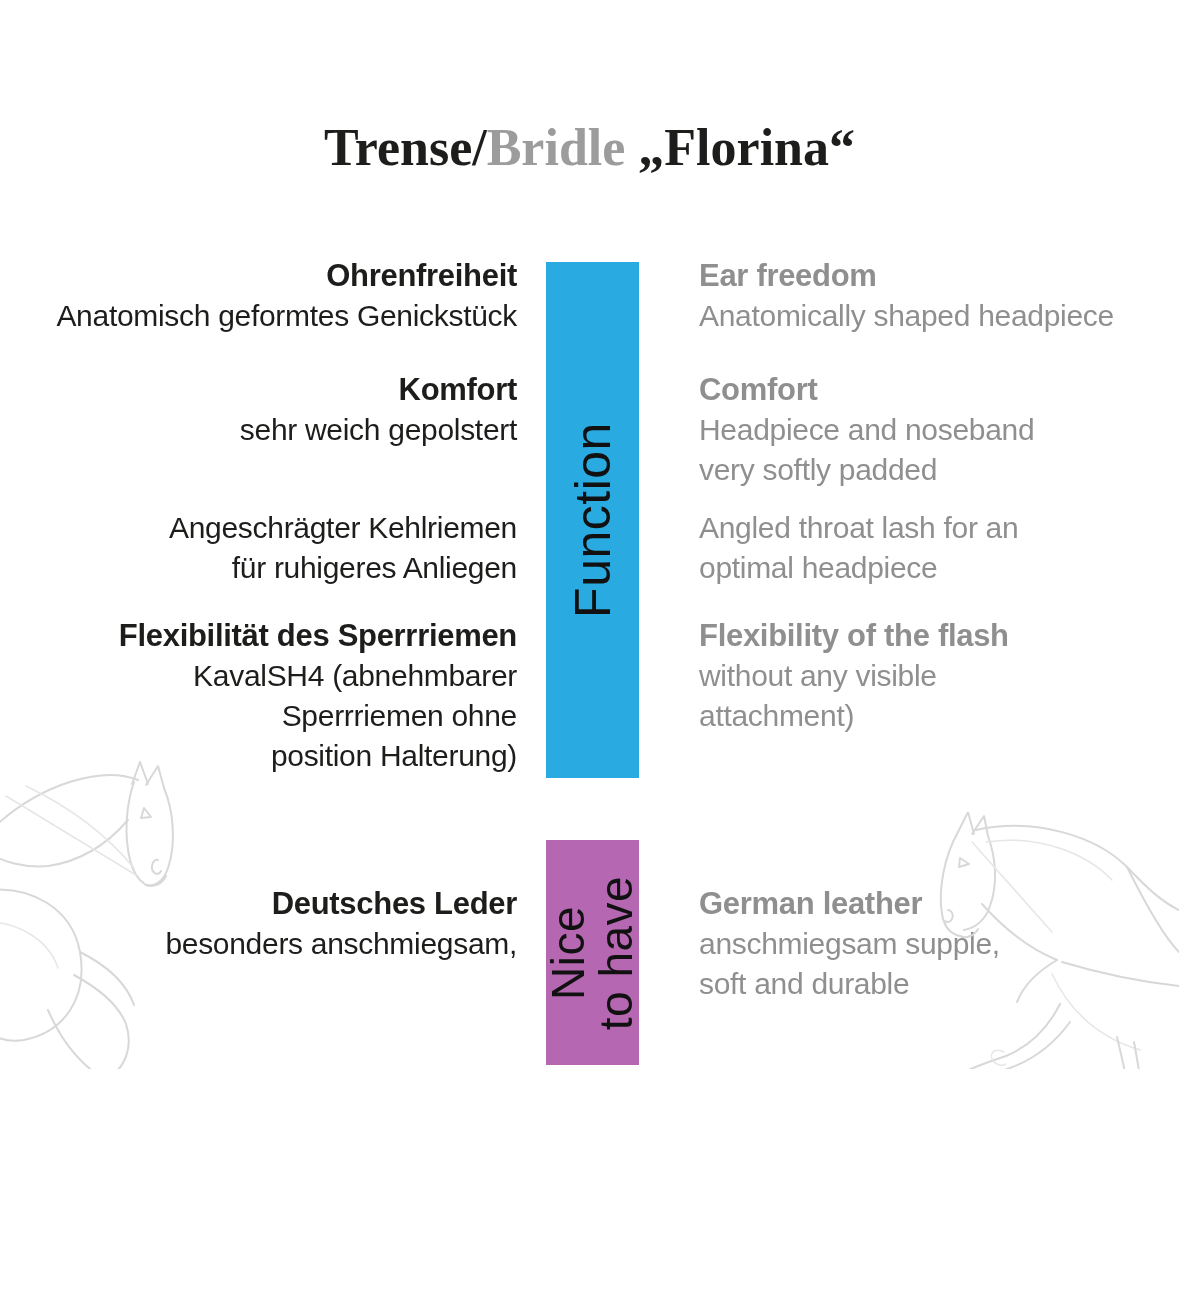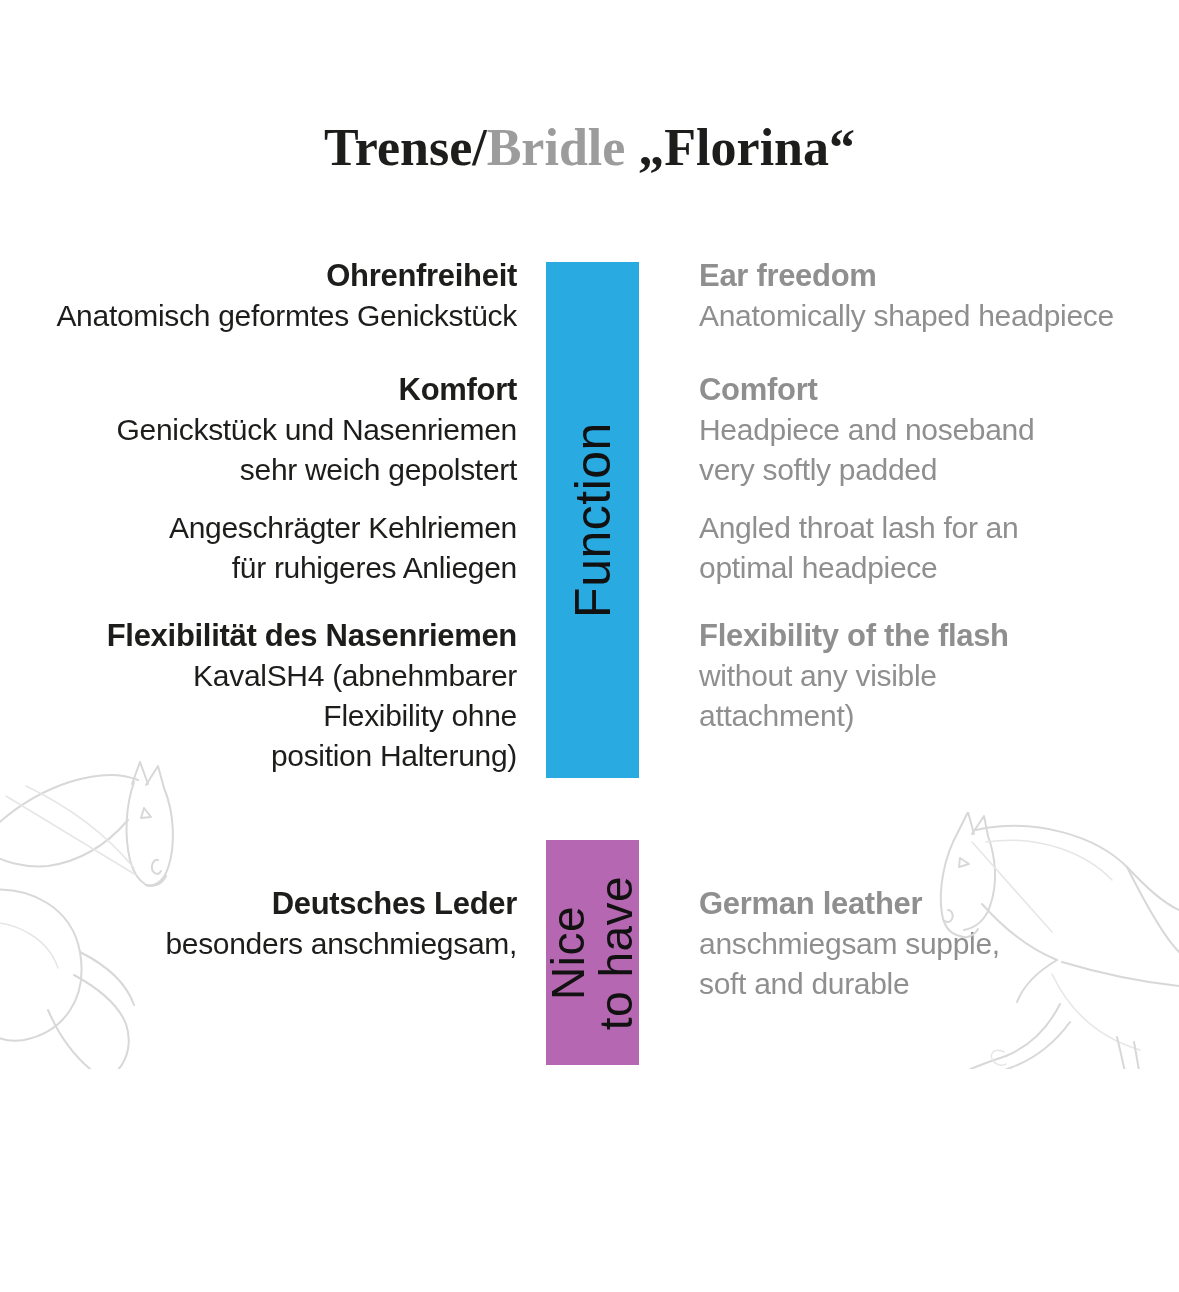--- a/index.html
+++ b/index.html
@@ -83,42 +83,41 @@
     <div class="hd">Ohrenfreiheit</div>
     <div>Anatomisch geformtes Genickstück</div>
   </div>
   <div class="feature en row1">
     <div class="hd">Ear freedom</div>
     <div>Anatomically shaped headpiece</div>
   </div>
 
   <div class="feature de row2">
     <div class="hd">Komfort</div>
-    <div>Genickstück und Nasenriemen</div>
     <div>sehr weich gepolstert</div>
   </div>
   <div class="feature de row3">
     <div>Angeschrägter Kehlriemen</div>
     <div>für ruhigeres Anliegen</div>
   </div>
 
   <div class="feature en row2">
     <div class="hd">Comfort</div>
     <div>Headpiece and noseband</div>
     <div>very softly padded</div>
   </div>
   <div class="feature en row3">
     <div>Angled throat lash for an</div>
     <div>optimal headpiece</div>
   </div>
 
   <div class="feature de row4">
-    <div class="hd">Flexibilität des Nasenriemen</div>
+    <div class="hd">Flexibilität des Sperrriemen</div>
     <div>KavalSH4 (abnehmbarer</div>
-    <div>Flexibility ohne</div>
+    <div>Sperrriemen ohne</div>
     <div>position Halterung)</div>
   </div>
   <div class="feature en row4">
     <div class="hd">Flexibility of the flash</div>
     <div>without any visible</div>
     <div>attachment)</div>
   </div>
 
   <div class="feature de row5">
     <div class="hd">Deutsches Leder</div>

